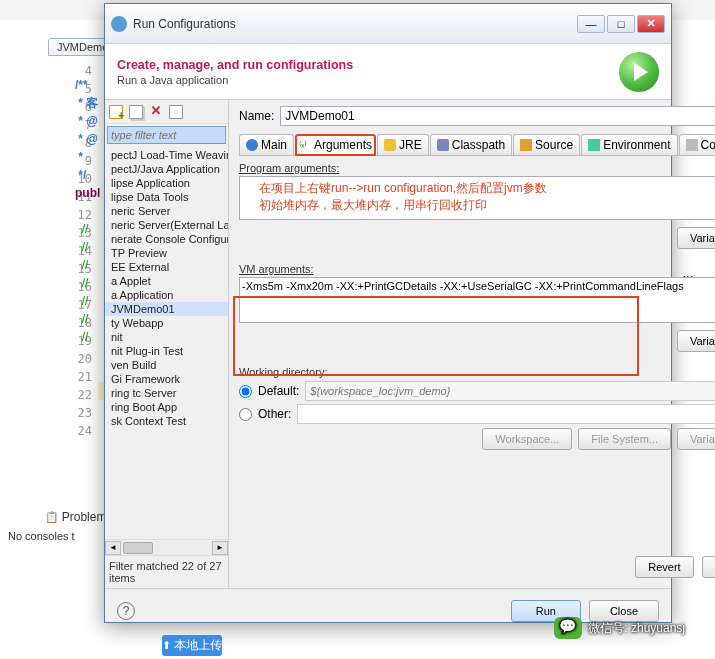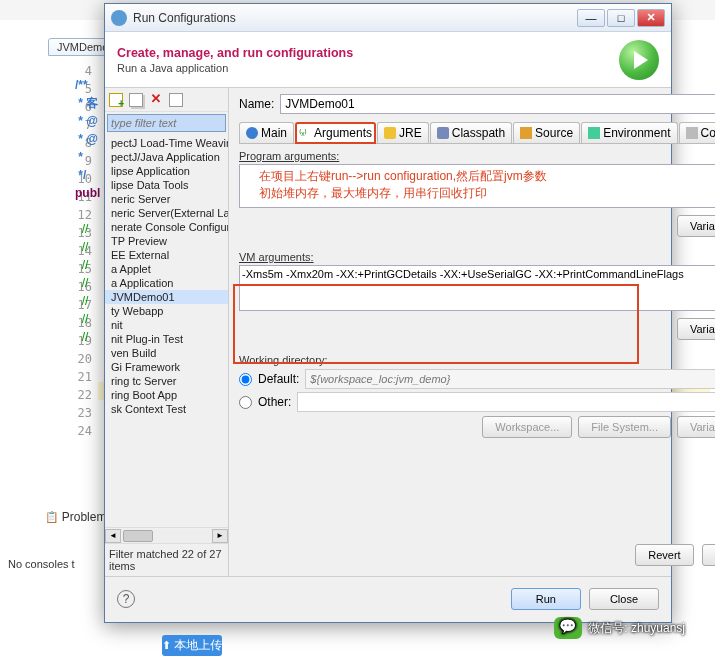--- a/index.html
+++ b/index.html
@@ -11,24 +11,24 @@
 .ide-gutter { position: absolute; top: 58px; left: 40px; width: 58px; background: #fff; padding-top: 4px; }
 .ide-gutter .ln { text-align: right; padding-right: 6px; color: #999; font-size: 12px; line-height: 18px; font-family: Consolas, monospace; }
 .ide-code { position: absolute; top: 58px; left: 75px; font-family: Consolas, monospace; font-size: 12px; line-height: 18px; }
 .ide-code .row { height: 18px; white-space: pre; }
 .jcomment { color: #3b7dd1; font-weight: bold; }
 .jkeyword { color: #7e0854; font-weight: bold; }
 .jgreen { color: #00a000; }
 .jstring { color: #0000c0; }
 .yellow-line { position: absolute; top: 382px; left: 40px; width: 670px; height: 18px; background: #fdf6d2; }
 .ide-problems { position: absolute; top: 510px; left: 45px; font-size: 11px; color: #333; }
-.ide-noconsole { position: absolute; top: 558px; left: 8px; font-size: 11px; color: #333; }
+.ide-noconsole { position: absolute; top: 530px; left: 8px; font-size: 11px; color: #333; }
 
 .dialog { position: absolute; top: 3px; left: 104px; width: 568px; height: 620px; background: #f0f0f0; border: 1px solid #5a7aa3; box-shadow: 0 4px 20px rgba(0,0,0,.4); }
-.titlebar { height: 28px; background: linear-gradient(#fdfdfd,#e6ecf5); display: flex; align-items: center; padding: 0 6px; border-bottom: 1px solid #c7d4e6; }
+.titlebar { height: 40px; background: linear-gradient(#fdfdfd,#e6ecf5); display: flex; align-items: center; padding: 0 6px; border-bottom: 1px solid #c7d4e6; }
 .titlebar-icon { width: 16px; height: 16px; background: #5b9bd5; border-radius: 50%; margin-right: 6px; }
 .titlebar-text { flex: 1; color: #333; font-size: 12px; }
 .win-btn { width: 28px; height: 18px; margin-left: 2px; border: 1px solid #a8b8cf; background: linear-gradient(#f7fafe,#dbe6f4); border-radius: 2px; display: flex; align-items: center; justify-content: center; font-size: 11px; cursor: pointer; }
 .win-btn.close { background: linear-gradient(#f08080,#cc3333); color: #fff; font-weight: bold; }
 
 .header { height: 56px; background: #fff; padding: 8px 12px; border-bottom: 1px solid #cfcfcf; display: flex; align-items: center; }
 .header .ht { flex: 1; }
 .header .title { font-weight: bold; font-size: 12.5px; color: #be185d; }
 .header .sub { font-size: 11px; color: #444; margin-top: 2px; }
 .run-icon { width: 40px; height: 40px; border-radius: 50%; background: radial-gradient(circle at 35% 30%, #b4f29c, #4bb840 55%, #2e8d29); display: flex; align-items: center; justify-content: center; }

